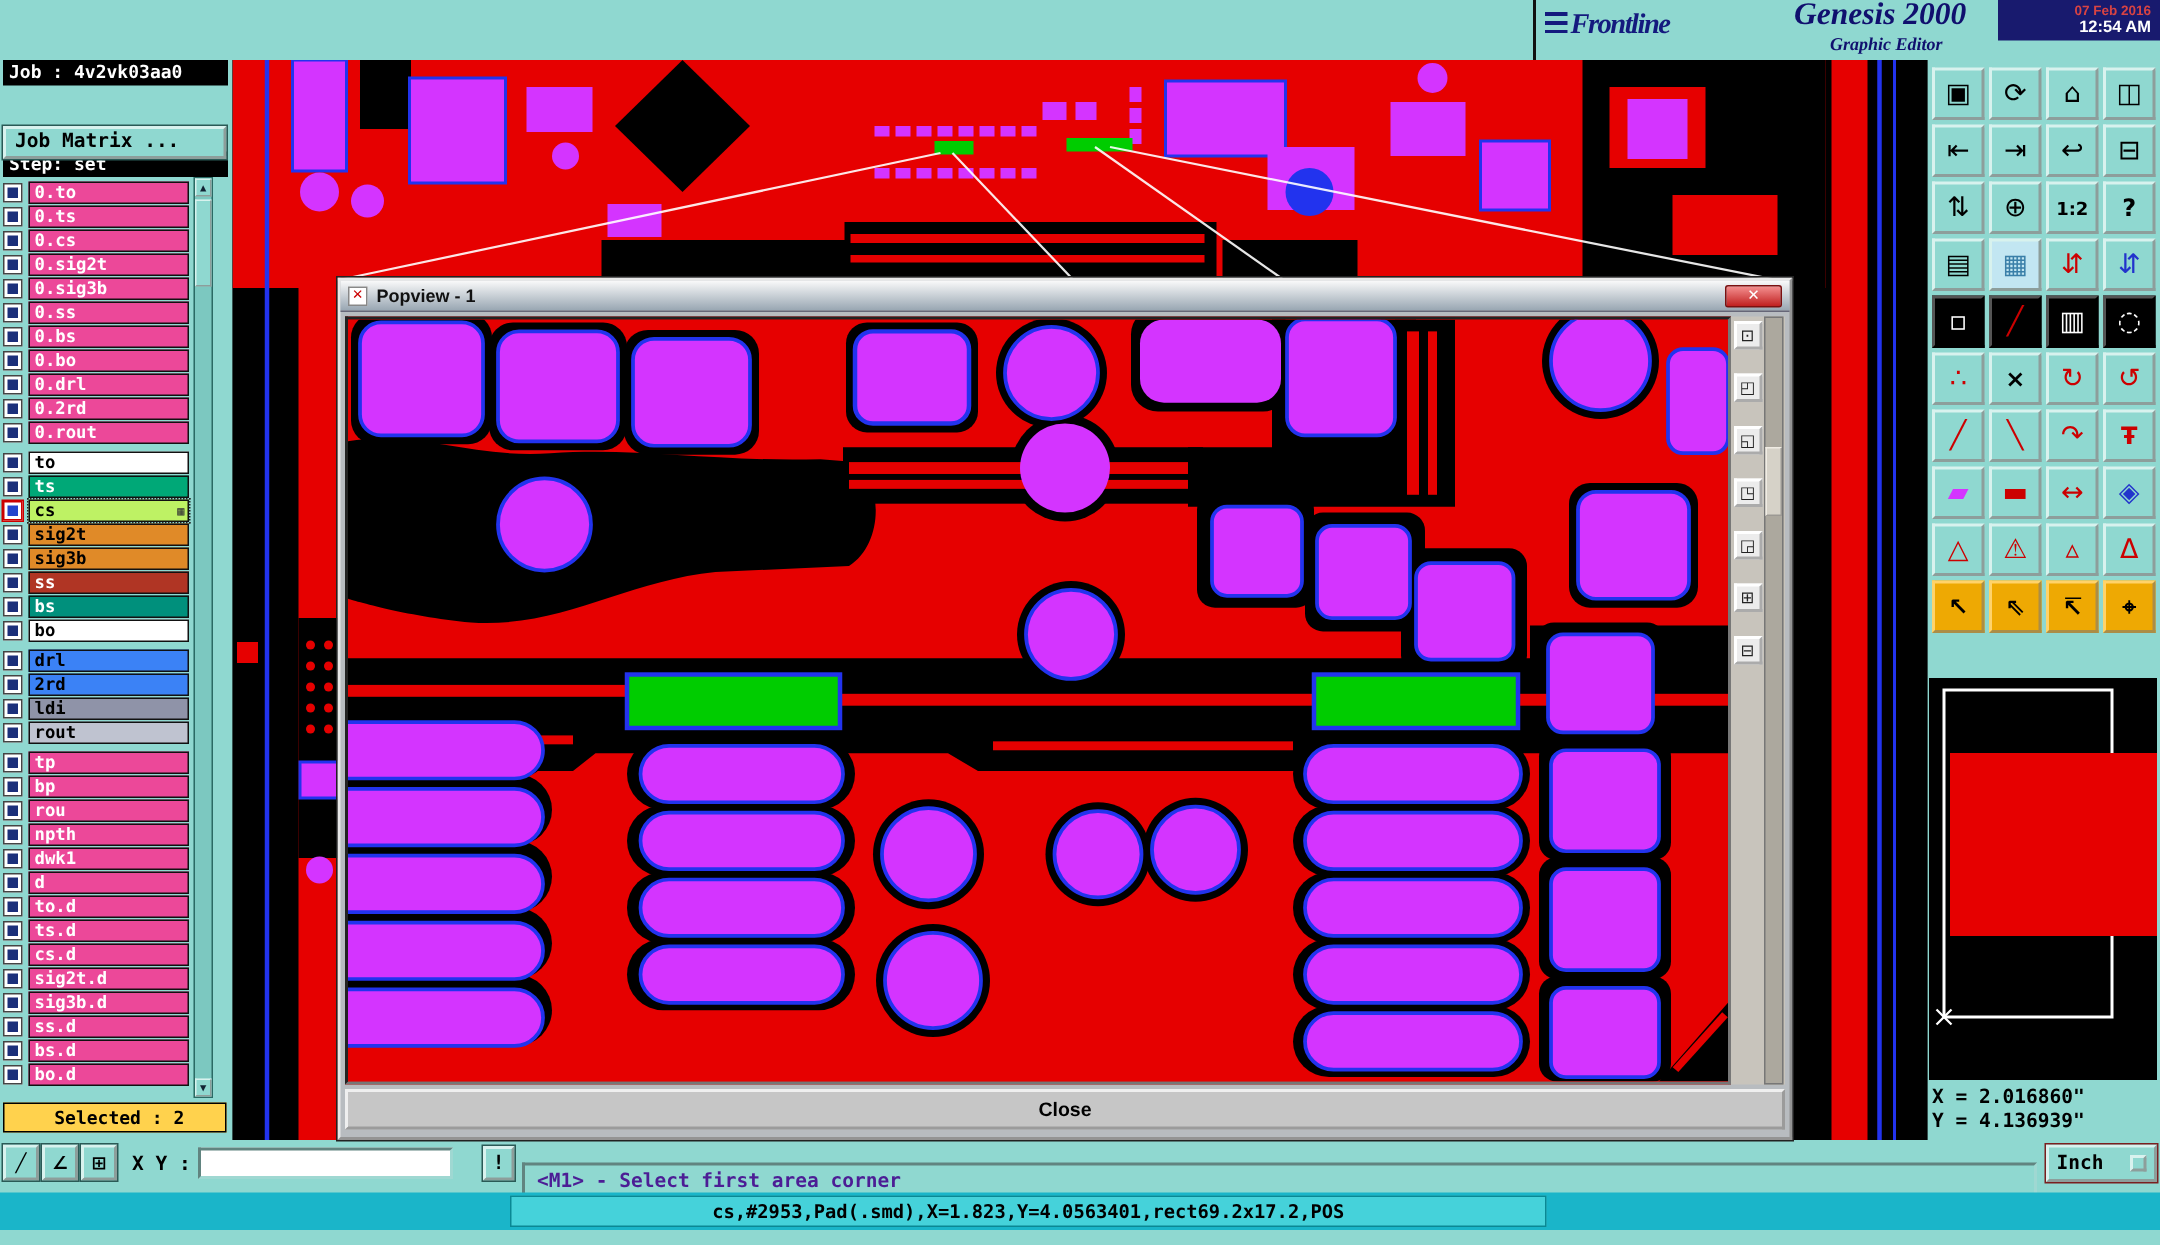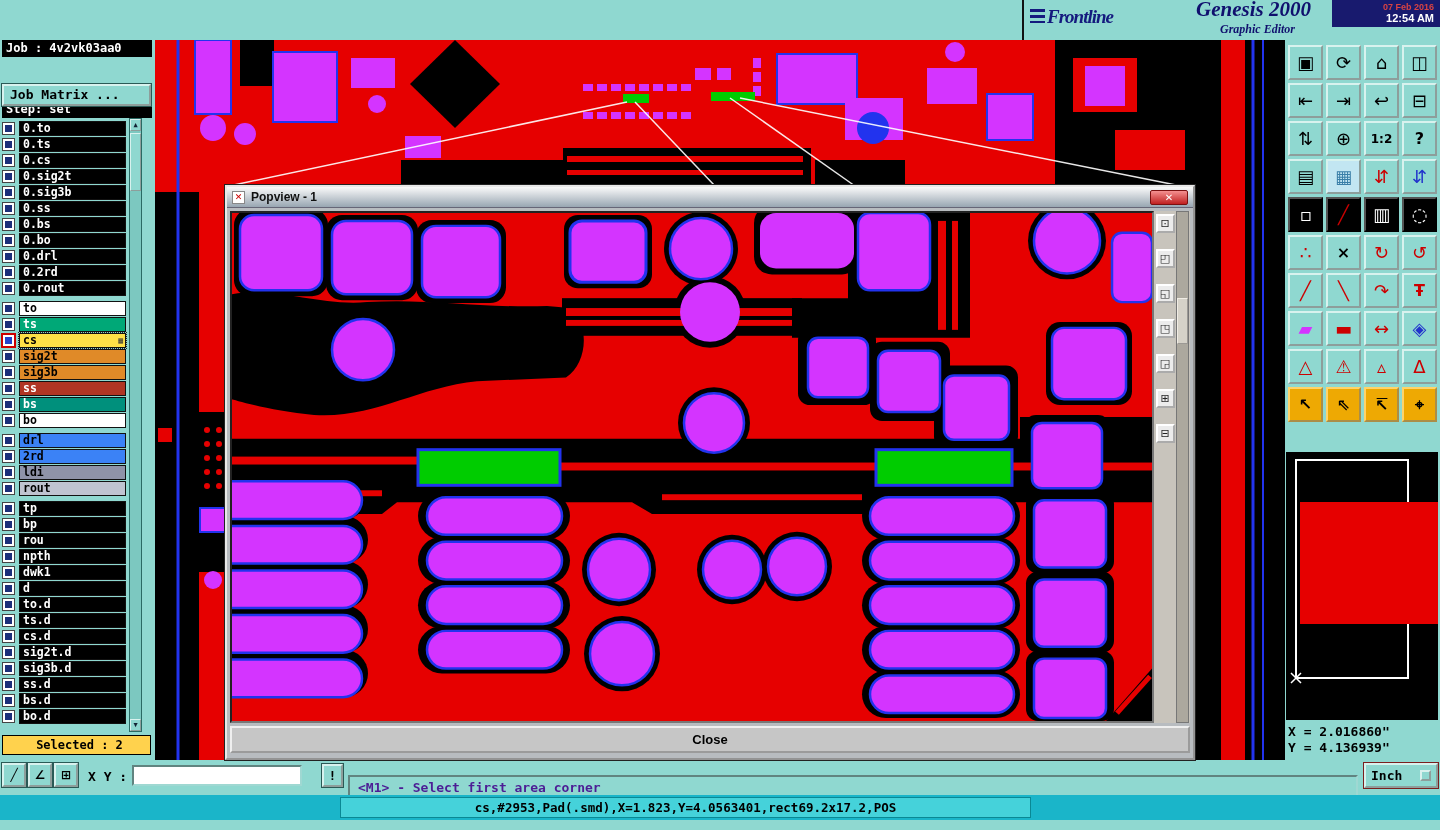--- a/index.html
+++ b/index.html
@@ -34,24 +34,24 @@
   #layer-list { position:absolute; left:2px; top:120px; width:126px; }
   .lrow { display:flex; align-items:center; height:16px; }
   .lrow .cb { width:13px; height:13px; background:#fff; border:1px solid #444; flex:none;
               display:flex; align-items:center; justify-content:center; cursor:pointer; }
   .lrow .cb i { display:block; width:7px; height:7px; background:#1b2f7a; }
   .lrow .cb.selcb { border-color:#cc0000; box-shadow:0 0 0 1px #cc0000; }
   .lrow .cb.selcb i { background:#2244cc; }
   .lab { margin-left:4px; width:107px; height:15px; border:1px solid #111; cursor:pointer;
          font:bold 11.5px "DejaVu Sans Mono",monospace; line-height:13px; padding:0 2px 0 3px;
          display:flex; align-items:center; justify-content:space-between; white-space:nowrap; overflow:hidden; }
-  .navy  { background:#000000; color:#fff;text-align:center; }
+  .navy  { background:#ec4899; color:#fff;text-align:center; }
   .white { background:#ffffff; color:#000; }
   .green { background:#00a877; color:#fff; }
-  .orange  { background:#fde047; color:#000; }
+  .orange  { background:#bef264; color:#000; }
   .orange2 { background:#e08a28; color:#000; }
   .redl  { background:#b03524; color:#fff; }
   .teal2 { background:#00907c; color:#fff; }
   .gray1 { background:#3b82f6; color:#000; }
   .gray2 { background:#8f93a8; color:#000; }
   .gray3 { background:#bfc3d0; color:#000; }
   .lab.sel { outline:1px dotted #222; }
   .badge { font-size:8px; color:#333; }
   .lgap { height:4px; }
   #layer-scrollbar { position:absolute; left:129px; top:118px; width:13px; height:614px;

